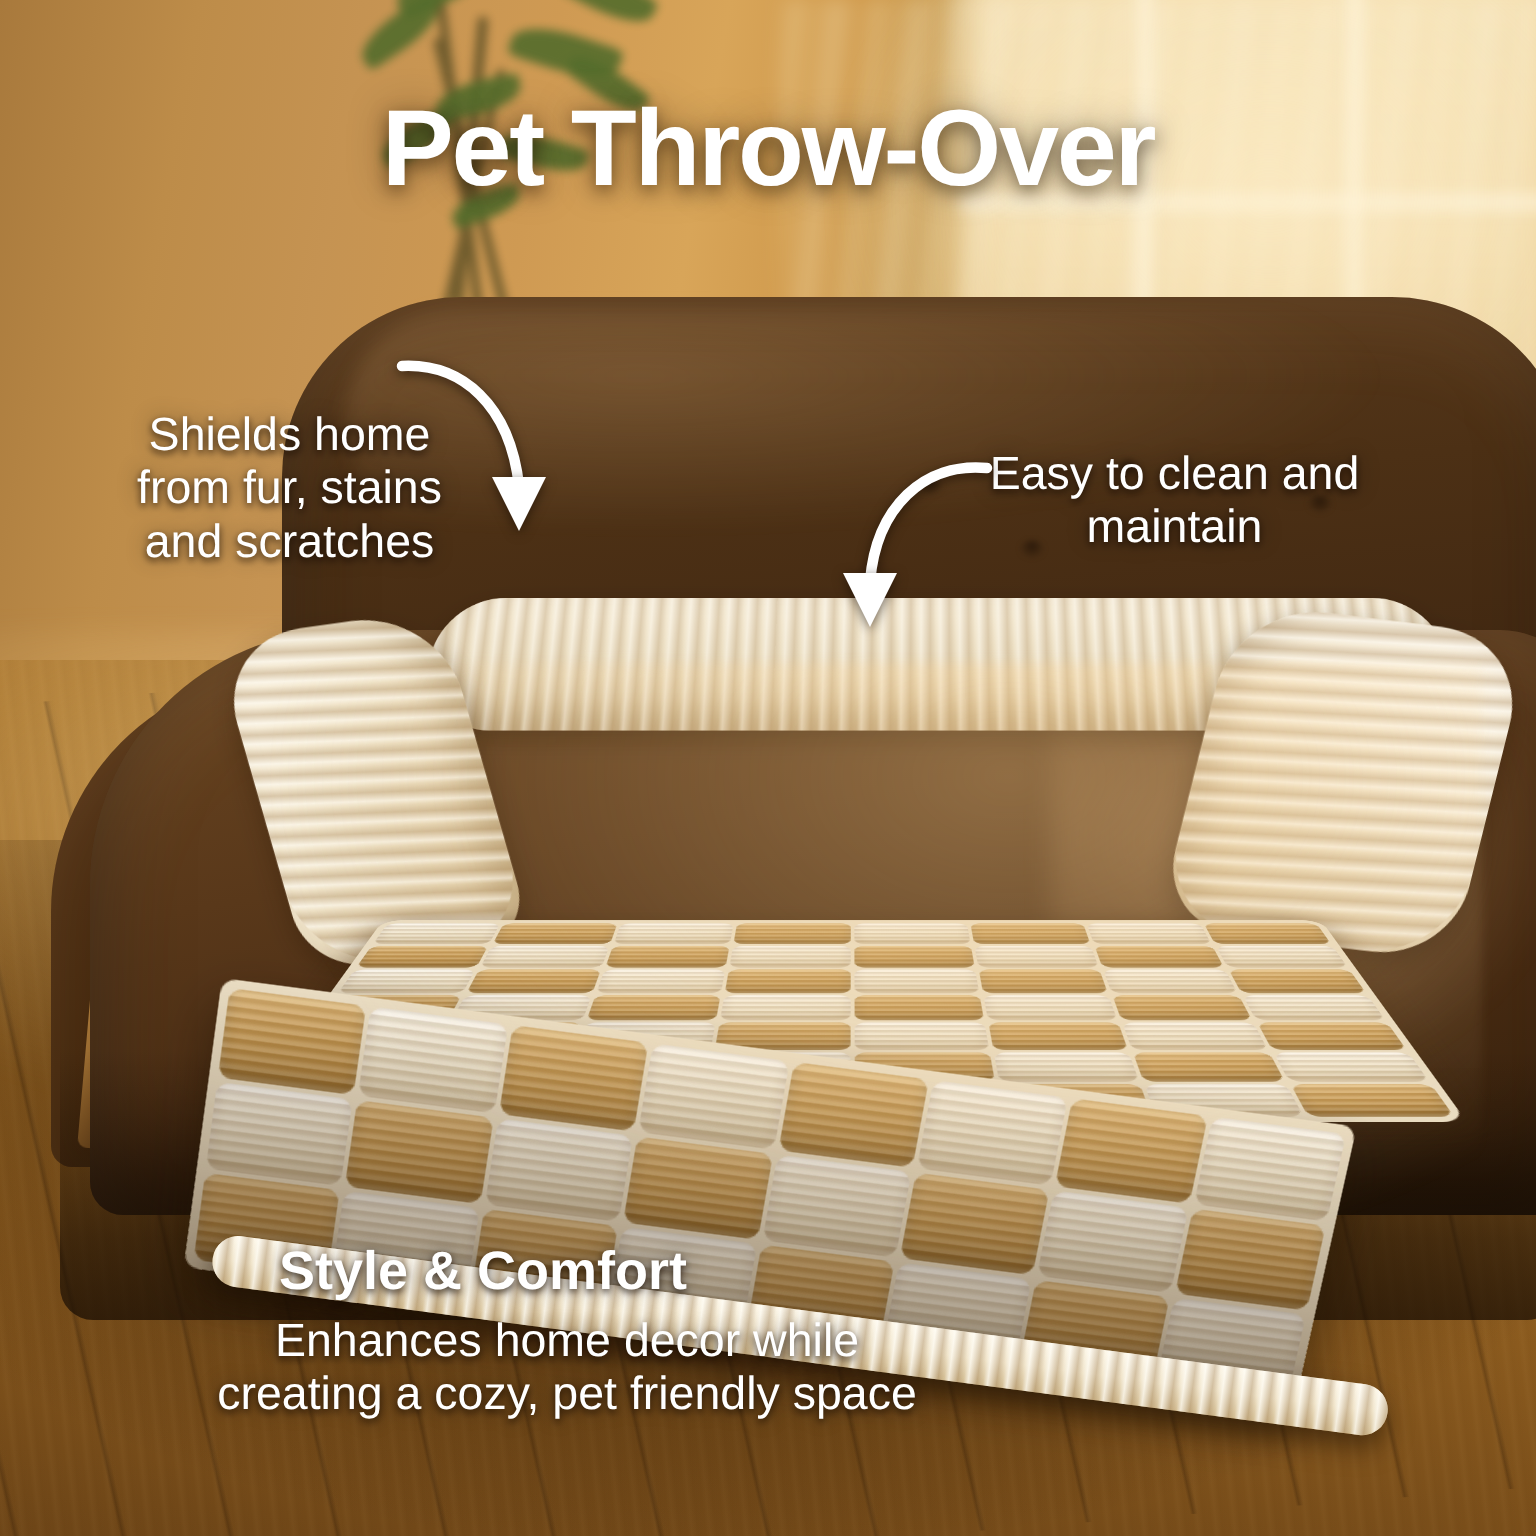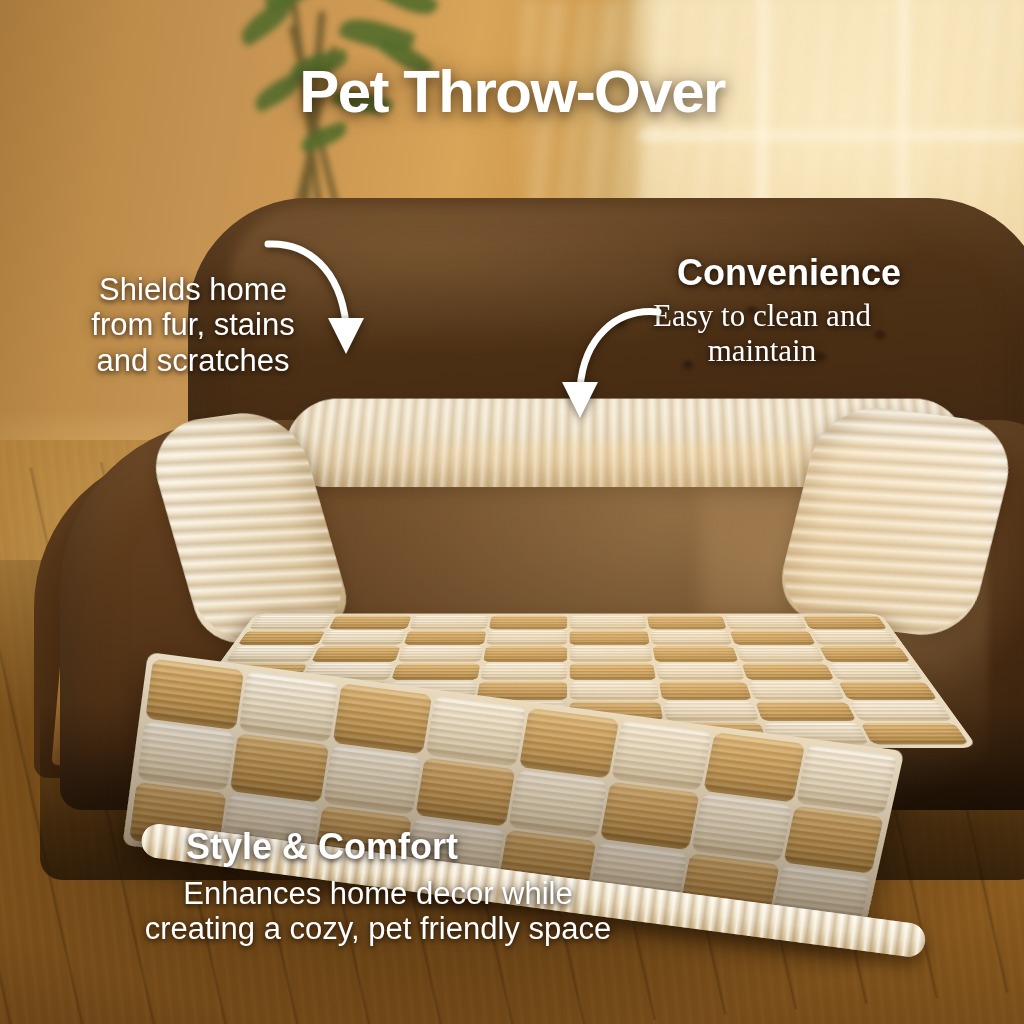--- a/index.html
+++ b/index.html
@@ -260,31 +260,31 @@
   }
 
   
   .txt{
     position:absolute;color:#fff;
     text-shadow:0 2px 5px rgba(20,10,2,.75), 0 0 14px rgba(20,10,2,.45);
     white-space:pre;line-height:1.14;
   }
   #title{
     left:0;top:58px;width:1024px;text-align:center;
-    font-size:60px;font-weight:700;letter-spacing:-1.5px;
+    font-size:72px;font-weight:700;letter-spacing:-1.5px;
     text-shadow:0 4px 12px rgba(30,16,2,.55), 0 0 26px rgba(30,16,2,.35);
   }
   .callout-head{font-size:36px;font-weight:700;}
   .callout-body{font-size:31px;font-weight:400;}
 
   #protect-head{left:68px;top:226px;width:210px;text-align:center;}
   #protect-body{left:48px;top:272px;width:290px;text-align:center;}
 
   #conv-head{left:648px;top:252px;width:282px;text-align:center;}
-  #conv-body{left:607px;top:298px;width:310px;text-align:center;font-family:Liberation Serif, serif;}
+  #conv-body{left:628px;top:298px;width:310px;text-align:center;}
 
   #style-head{left:92px;top:826px;width:460px;text-align:center;}
   #style-body{left:68px;top:876px;width:620px;text-align:center;}
 
   svg.arrow{position:absolute;overflow:visible;}
   svg.arrow path,svg.arrow polygon{
     filter:drop-shadow(0 2px 4px rgba(20,10,2,.6));
   }
 </style>
 </head>
@@ -445,21 +445,20 @@
     <div id="trim"></div>
     <div id="bed-warm"></div>
   </div>
 
   <div class="txt" id="title">Pet Throw-Over</div>
 
   <div class="txt callout-body" id="protect-body">Shields home
 from fur, stains
 and scratches</div>
 
-  <div class="txt callout-head" id="conv-head">Convenience</div>
   <div class="txt callout-body" id="conv-body">Easy to clean and
 maintain</div>
 
   <div class="txt callout-head" id="style-head">Style &amp; Comfort</div>
   <div class="txt callout-body" id="style-body">Enhances home decor while
 creating a cozy, pet friendly space</div>
 
   <svg class="arrow" style="left:262px;top:232px;" width="110" height="130" viewBox="0 0 110 130">
     <path d="M6 12 C 46 10, 78 38, 84 92" fill="none" stroke="#ffffff" stroke-width="7" stroke-linecap="round"></path>
     <polygon points="84,122 66,86 102,86" fill="#ffffff"></polygon>

